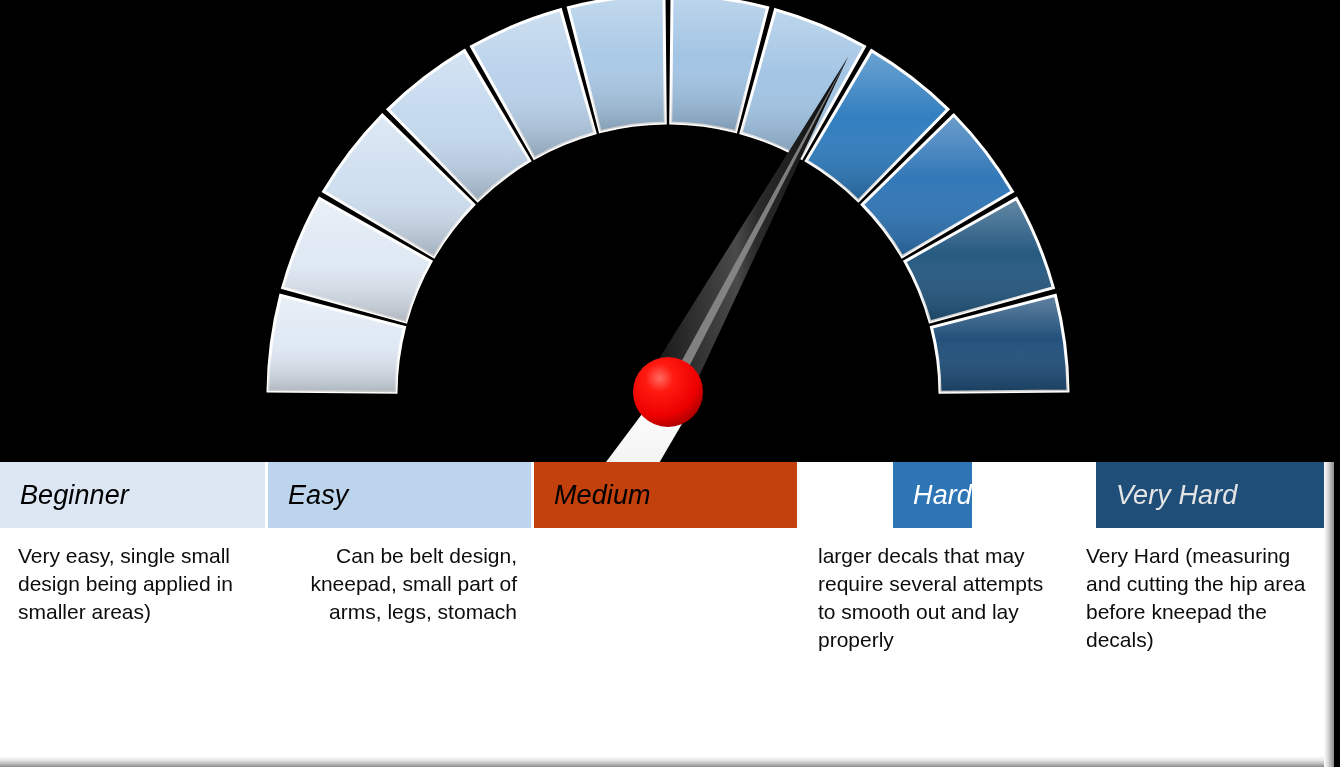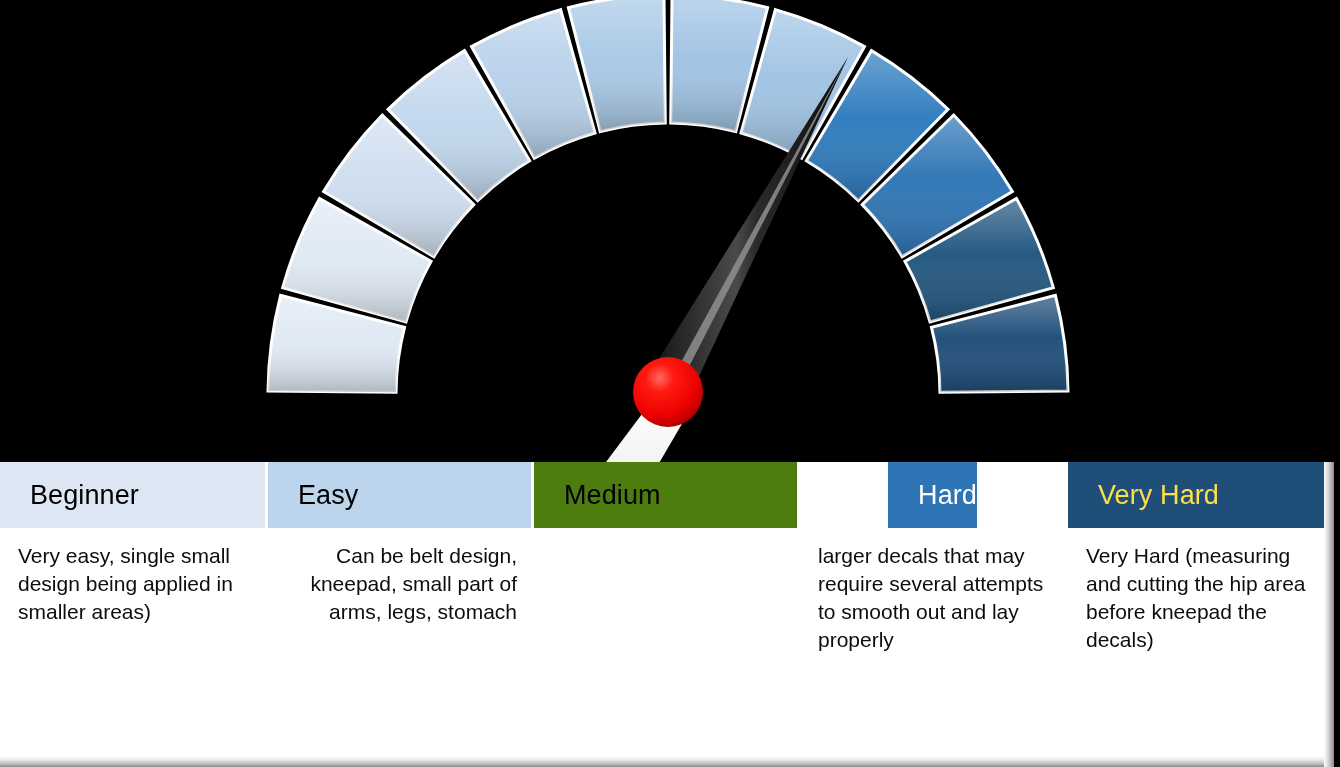--- a/index.html
+++ b/index.html
@@ -33,32 +33,33 @@
   .col:last-child{ border-right:none; }
   .col-0{ width:268px; }
   .col-1{ width:266px;text-align:right; }
   .col-2{ width:266px; }
   .col-3{ width:268px;align-items:center; }
   .col-4{ width:264px; }
 
   .hdr{
     height:66px;
     display:flex; align-items:center;
-    padding:0 0 0 30px;
+    padding:0 0 0 20px;
     font-size:27px;
     line-height:1.05;
     color:#000000;
     letter-spacing:0.1px;
     white-space:nowrap;
+    font-style:italic;
   }
   .hdr.h0{ background:#dce7f3; color:#000; }
   .hdr.h1{ background:#bcd5ec; color:#000; }
-  .hdr.h2{ background:#4d7c0f; color:#000; }
+  .hdr.h2{ background:#c2410c; color:#000; }
   .hdr.h3{ background:#2e75b6; color:#ffffff; }
-  .hdr.h4{ background:#1f4e79; color:#fde047; }
+  .hdr.h4{ background:#1f4e79; color:#e5e5e5;margin-left:28px; }
 
   .cell{
     flex:1;
     background:#ffffff;
     padding:14px 14px 10px 18px;
     font-size:21px;
     line-height:1.33;
     color:#0d0d0d;
     white-space:pre-line;
     overflow:hidden;

